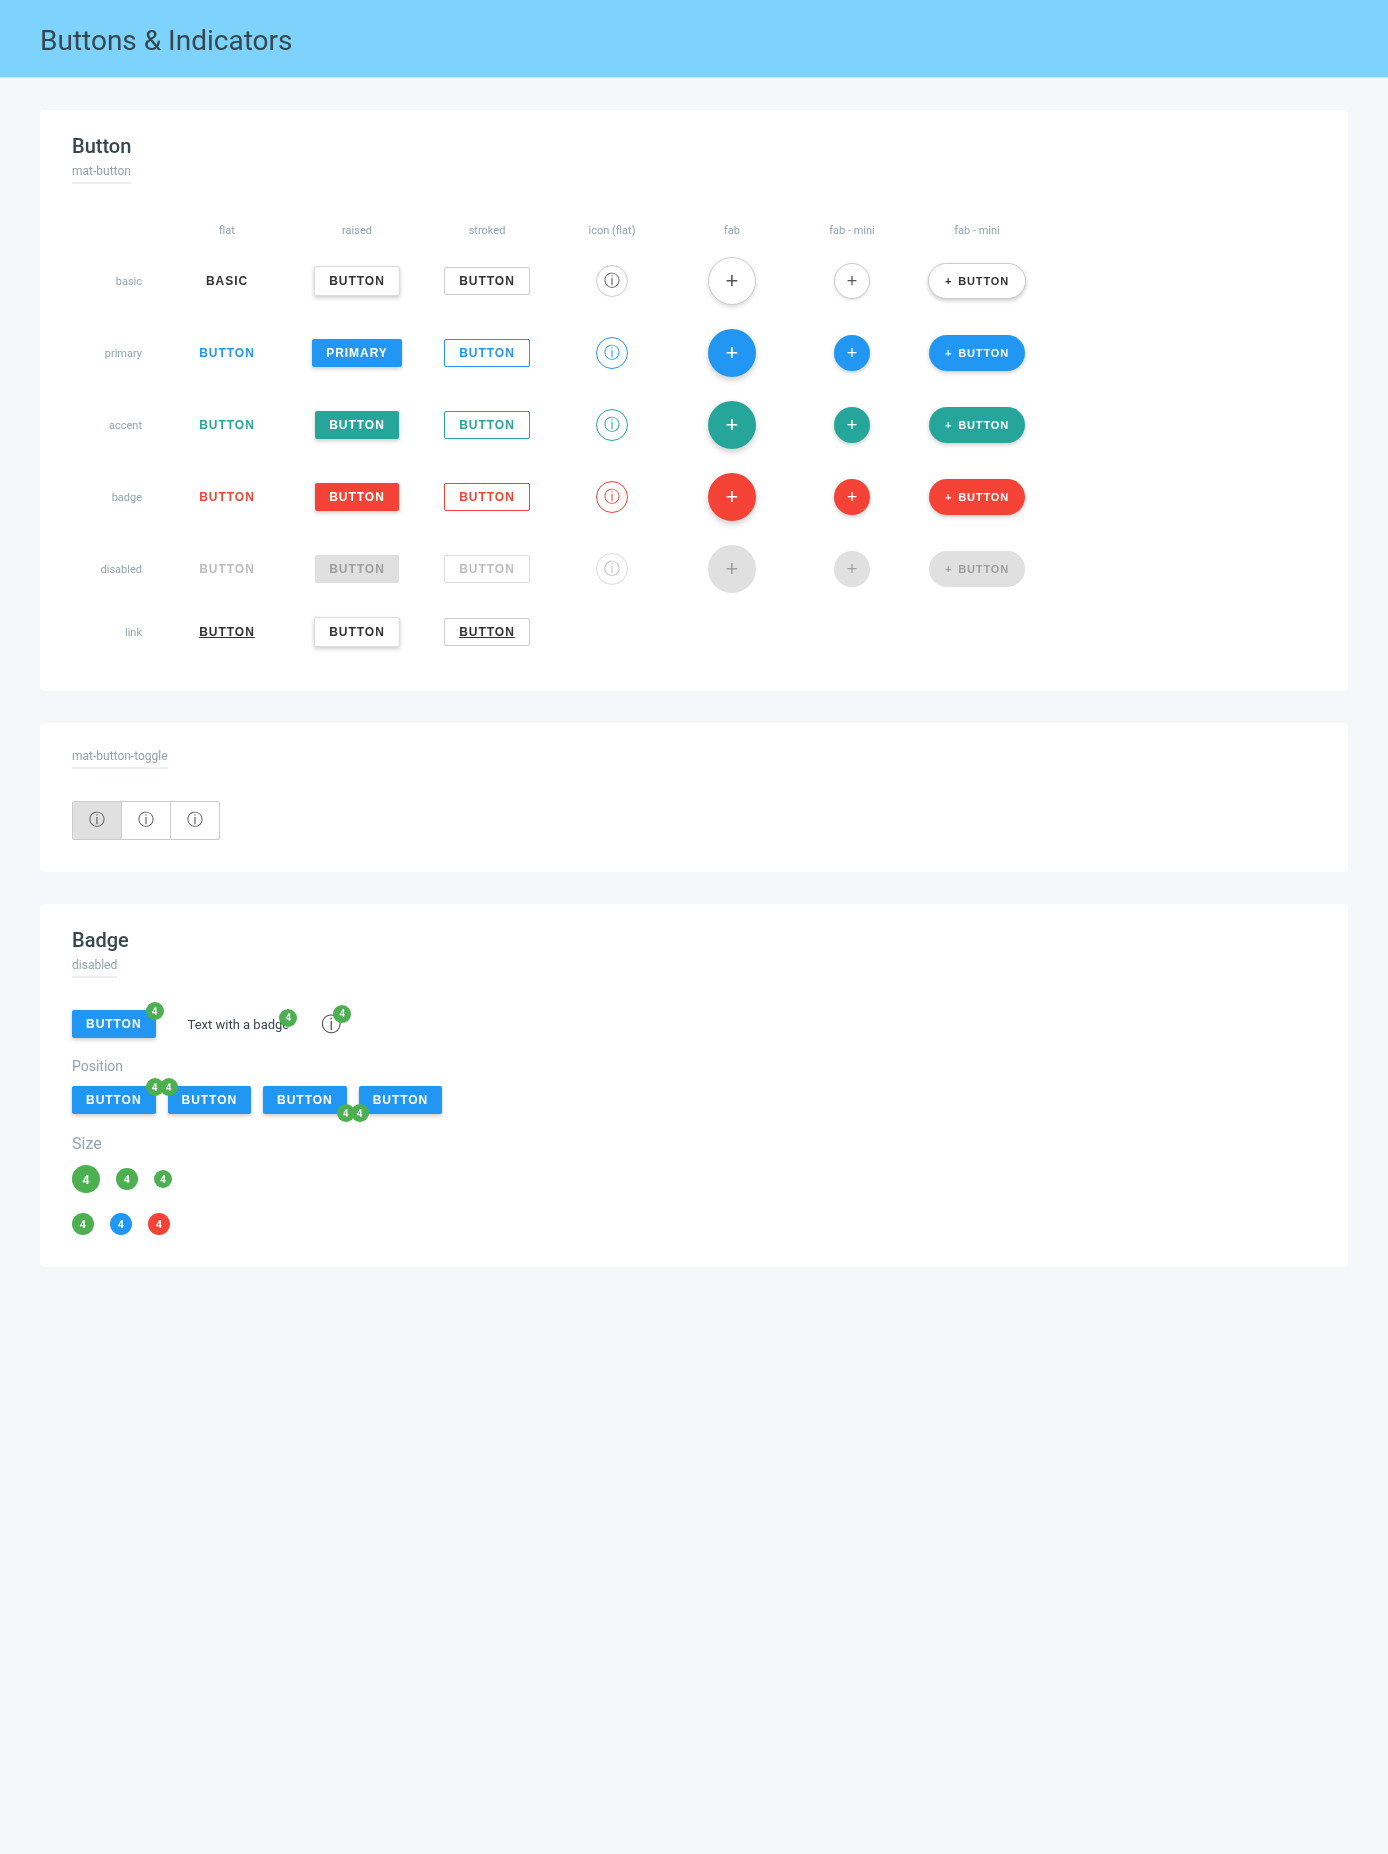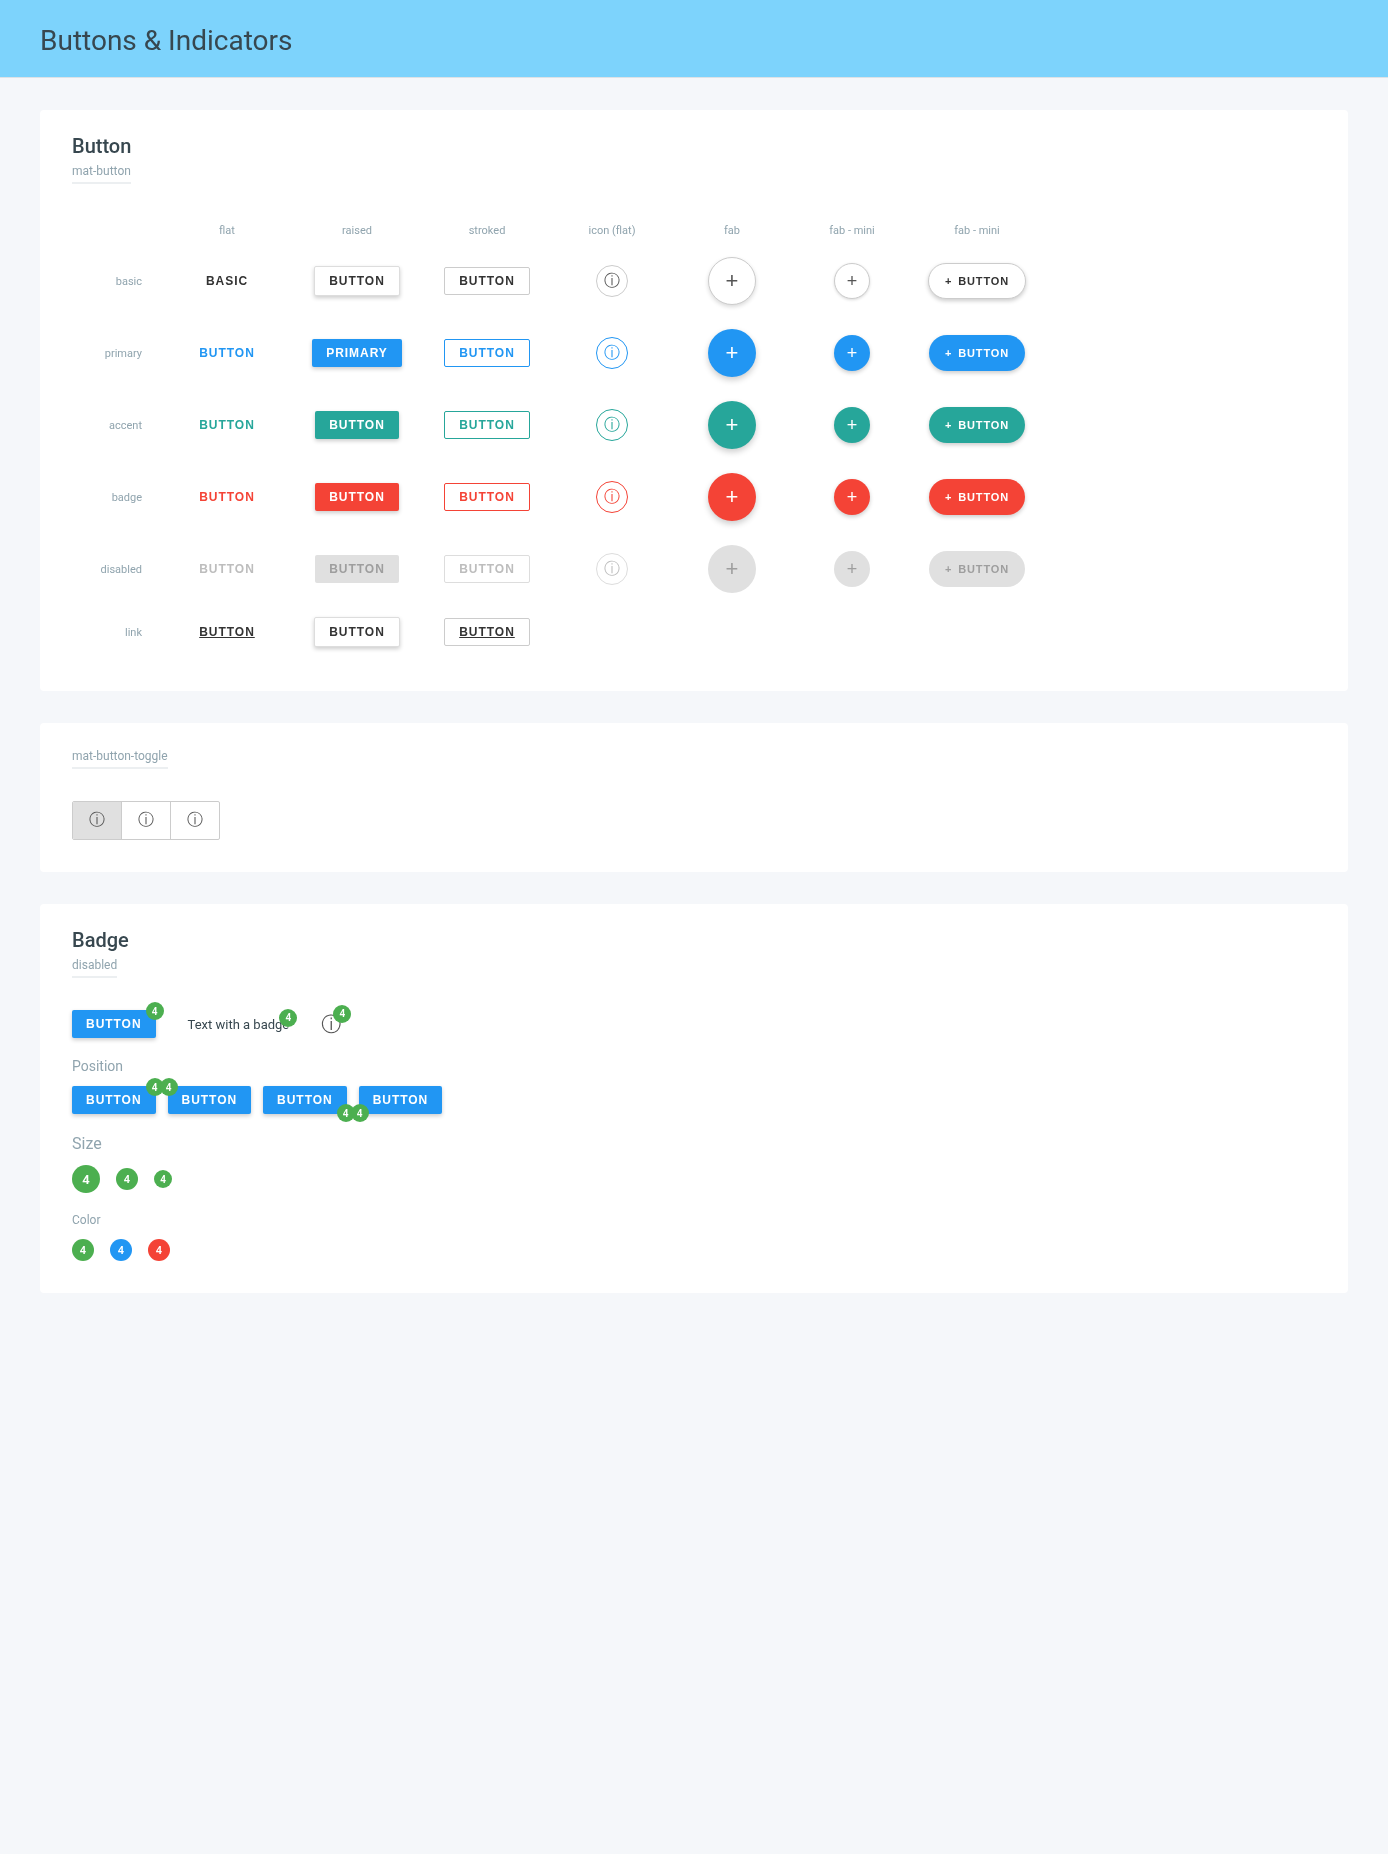--- a/index.html
+++ b/index.html
@@ -603,21 +603,20 @@
       <div style="font-size:16px;color:#90a4ae;margin-bottom:8px;">Size</div>
       <div class="size-row">
         <div class="size-badge-circle" style="width:28px;height:28px;font-size:13px;">4</div>
         <div class="size-badge-circle" style="width:22px;height:22px;font-size:11px;">4</div>
         <div class="size-badge-circle" style="width:18px;height:18px;font-size:10px;">4</div>
       </div>
     </div>
 
     
     <div style="margin-top:20px;">
-      <div style="font-size:12px;color:#90a4ae;margin-bottom:8px;">Color</div>
       <div class="color-row">
         <div class="size-badge-circle" style="width:22px;height:22px;font-size:11px;background:#4caf50;">4</div>
         <div class="size-badge-circle" style="width:22px;height:22px;font-size:11px;background:#2196f3;">4</div>
         <div class="size-badge-circle" style="width:22px;height:22px;font-size:11px;background:#f44336;">4</div>
       </div>
     </div>
   </div>
 
 </div>
 

